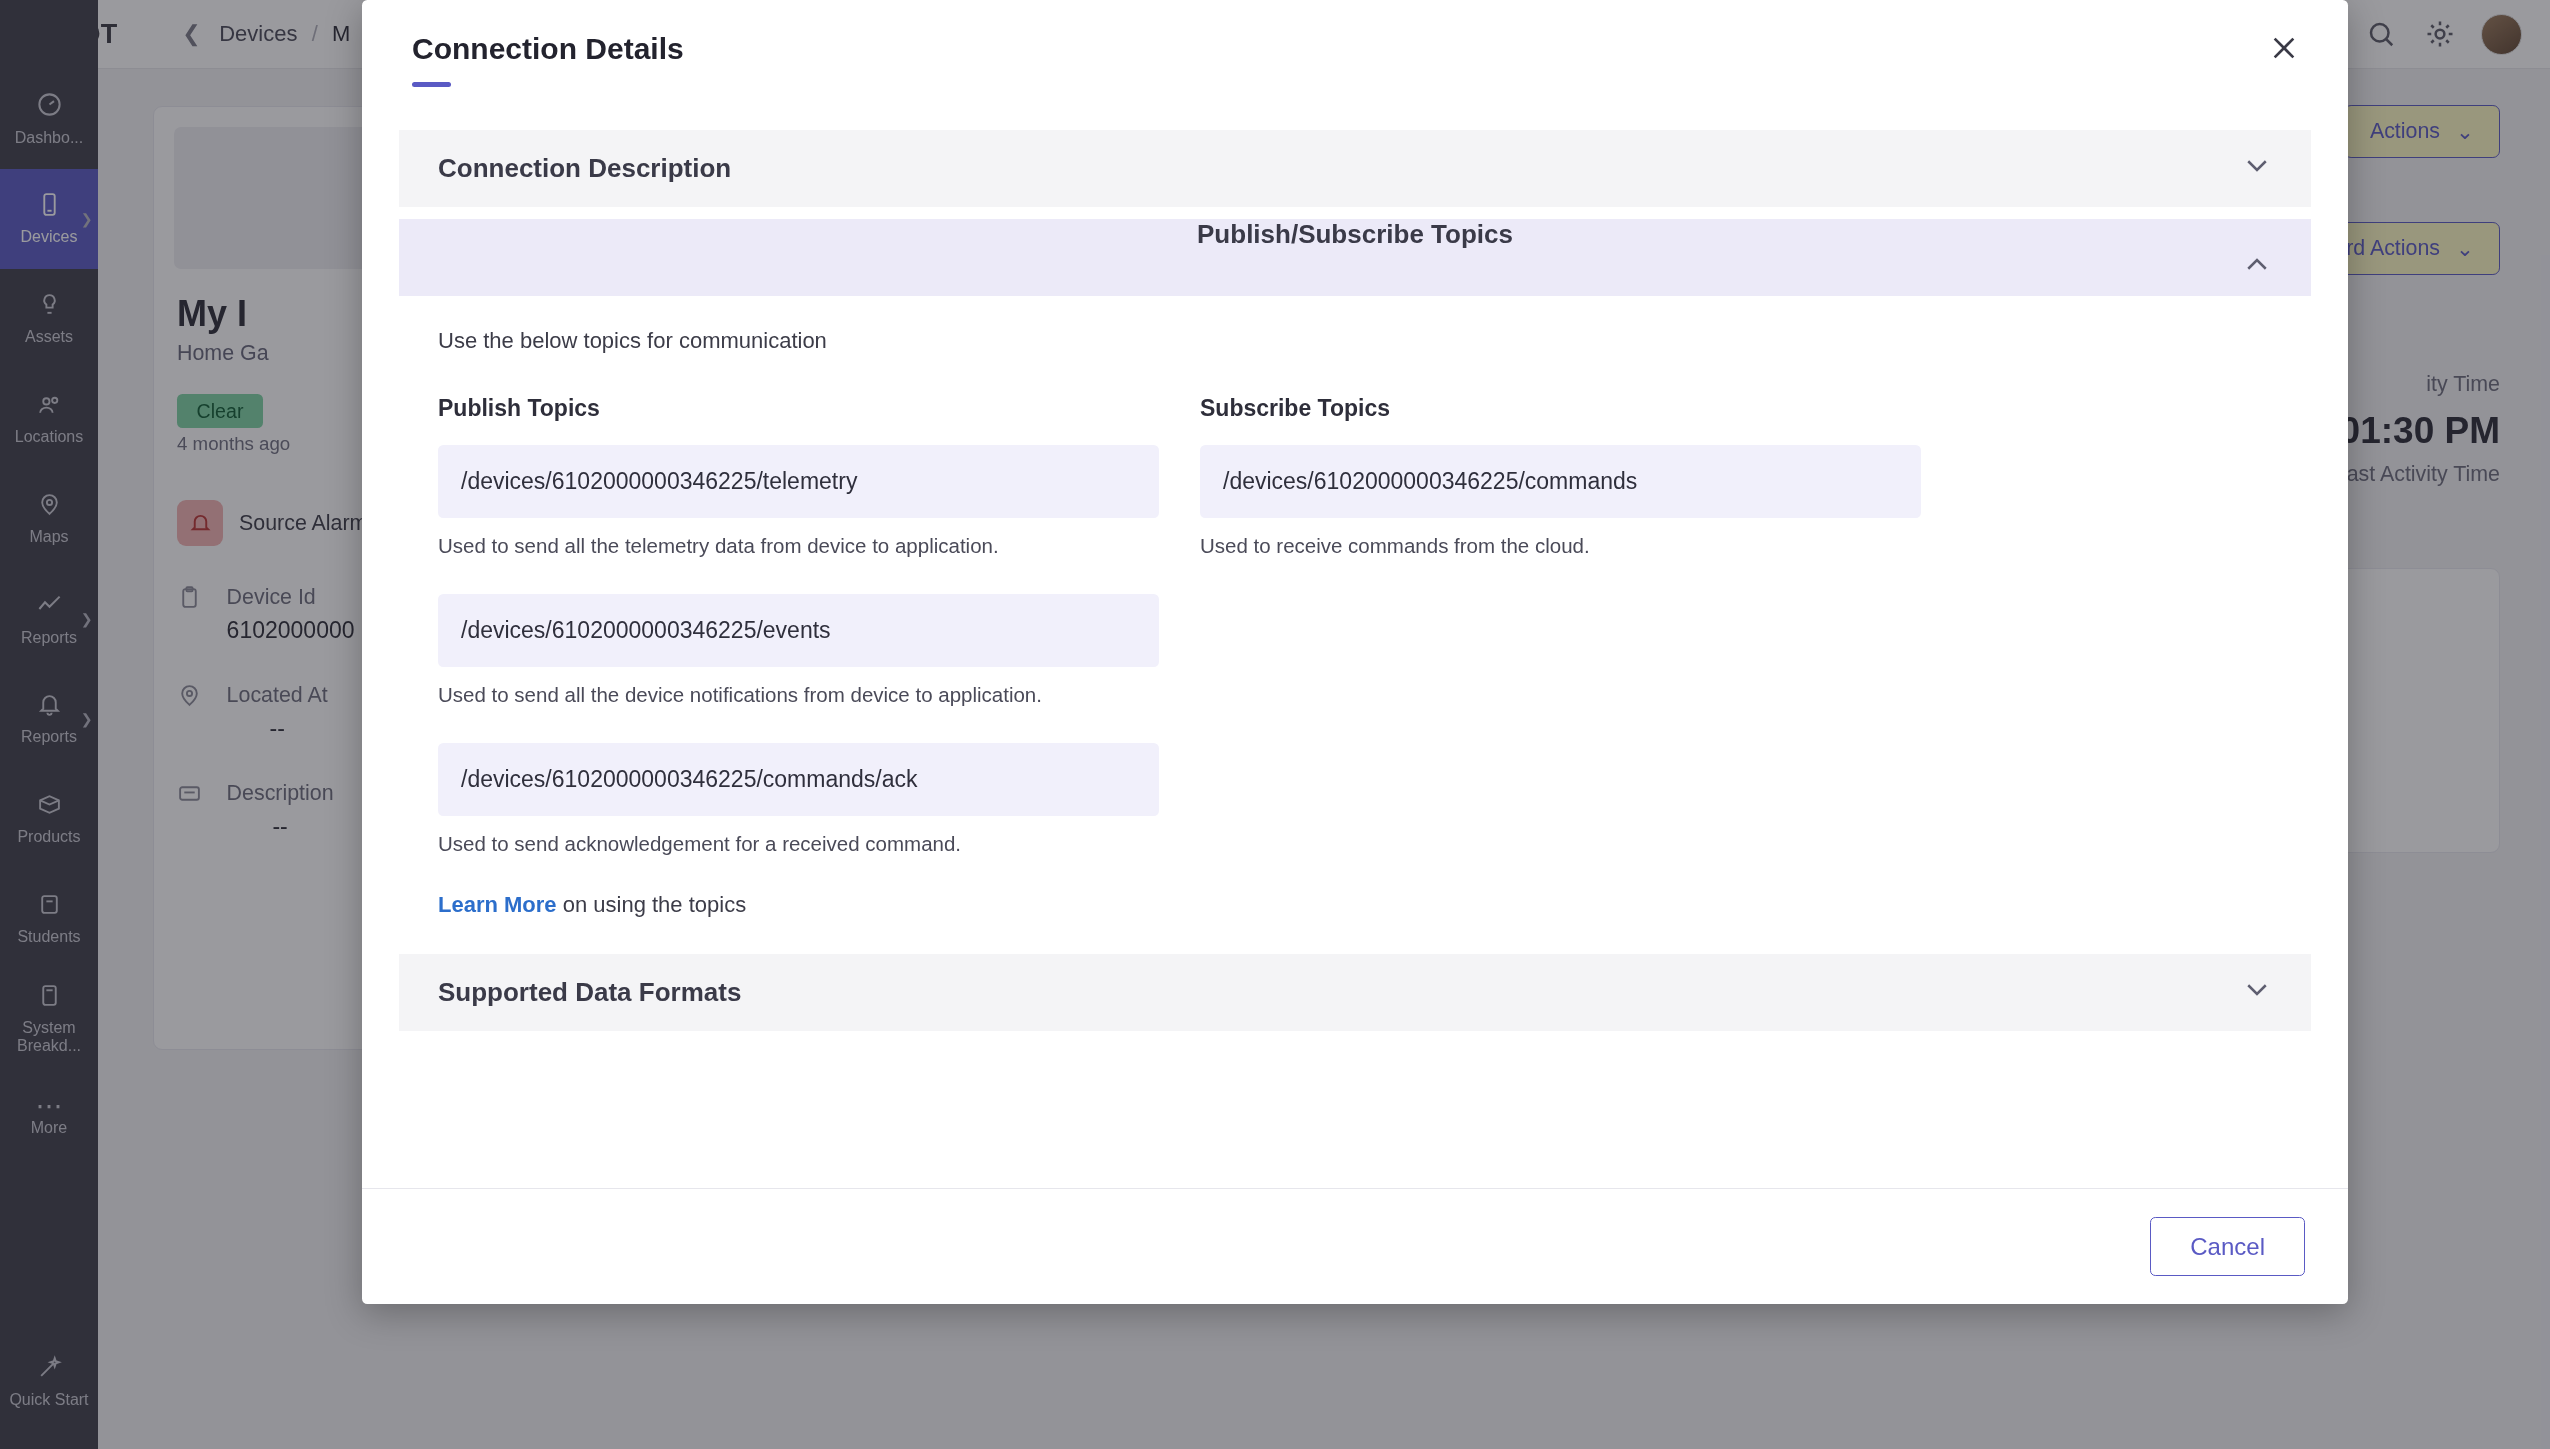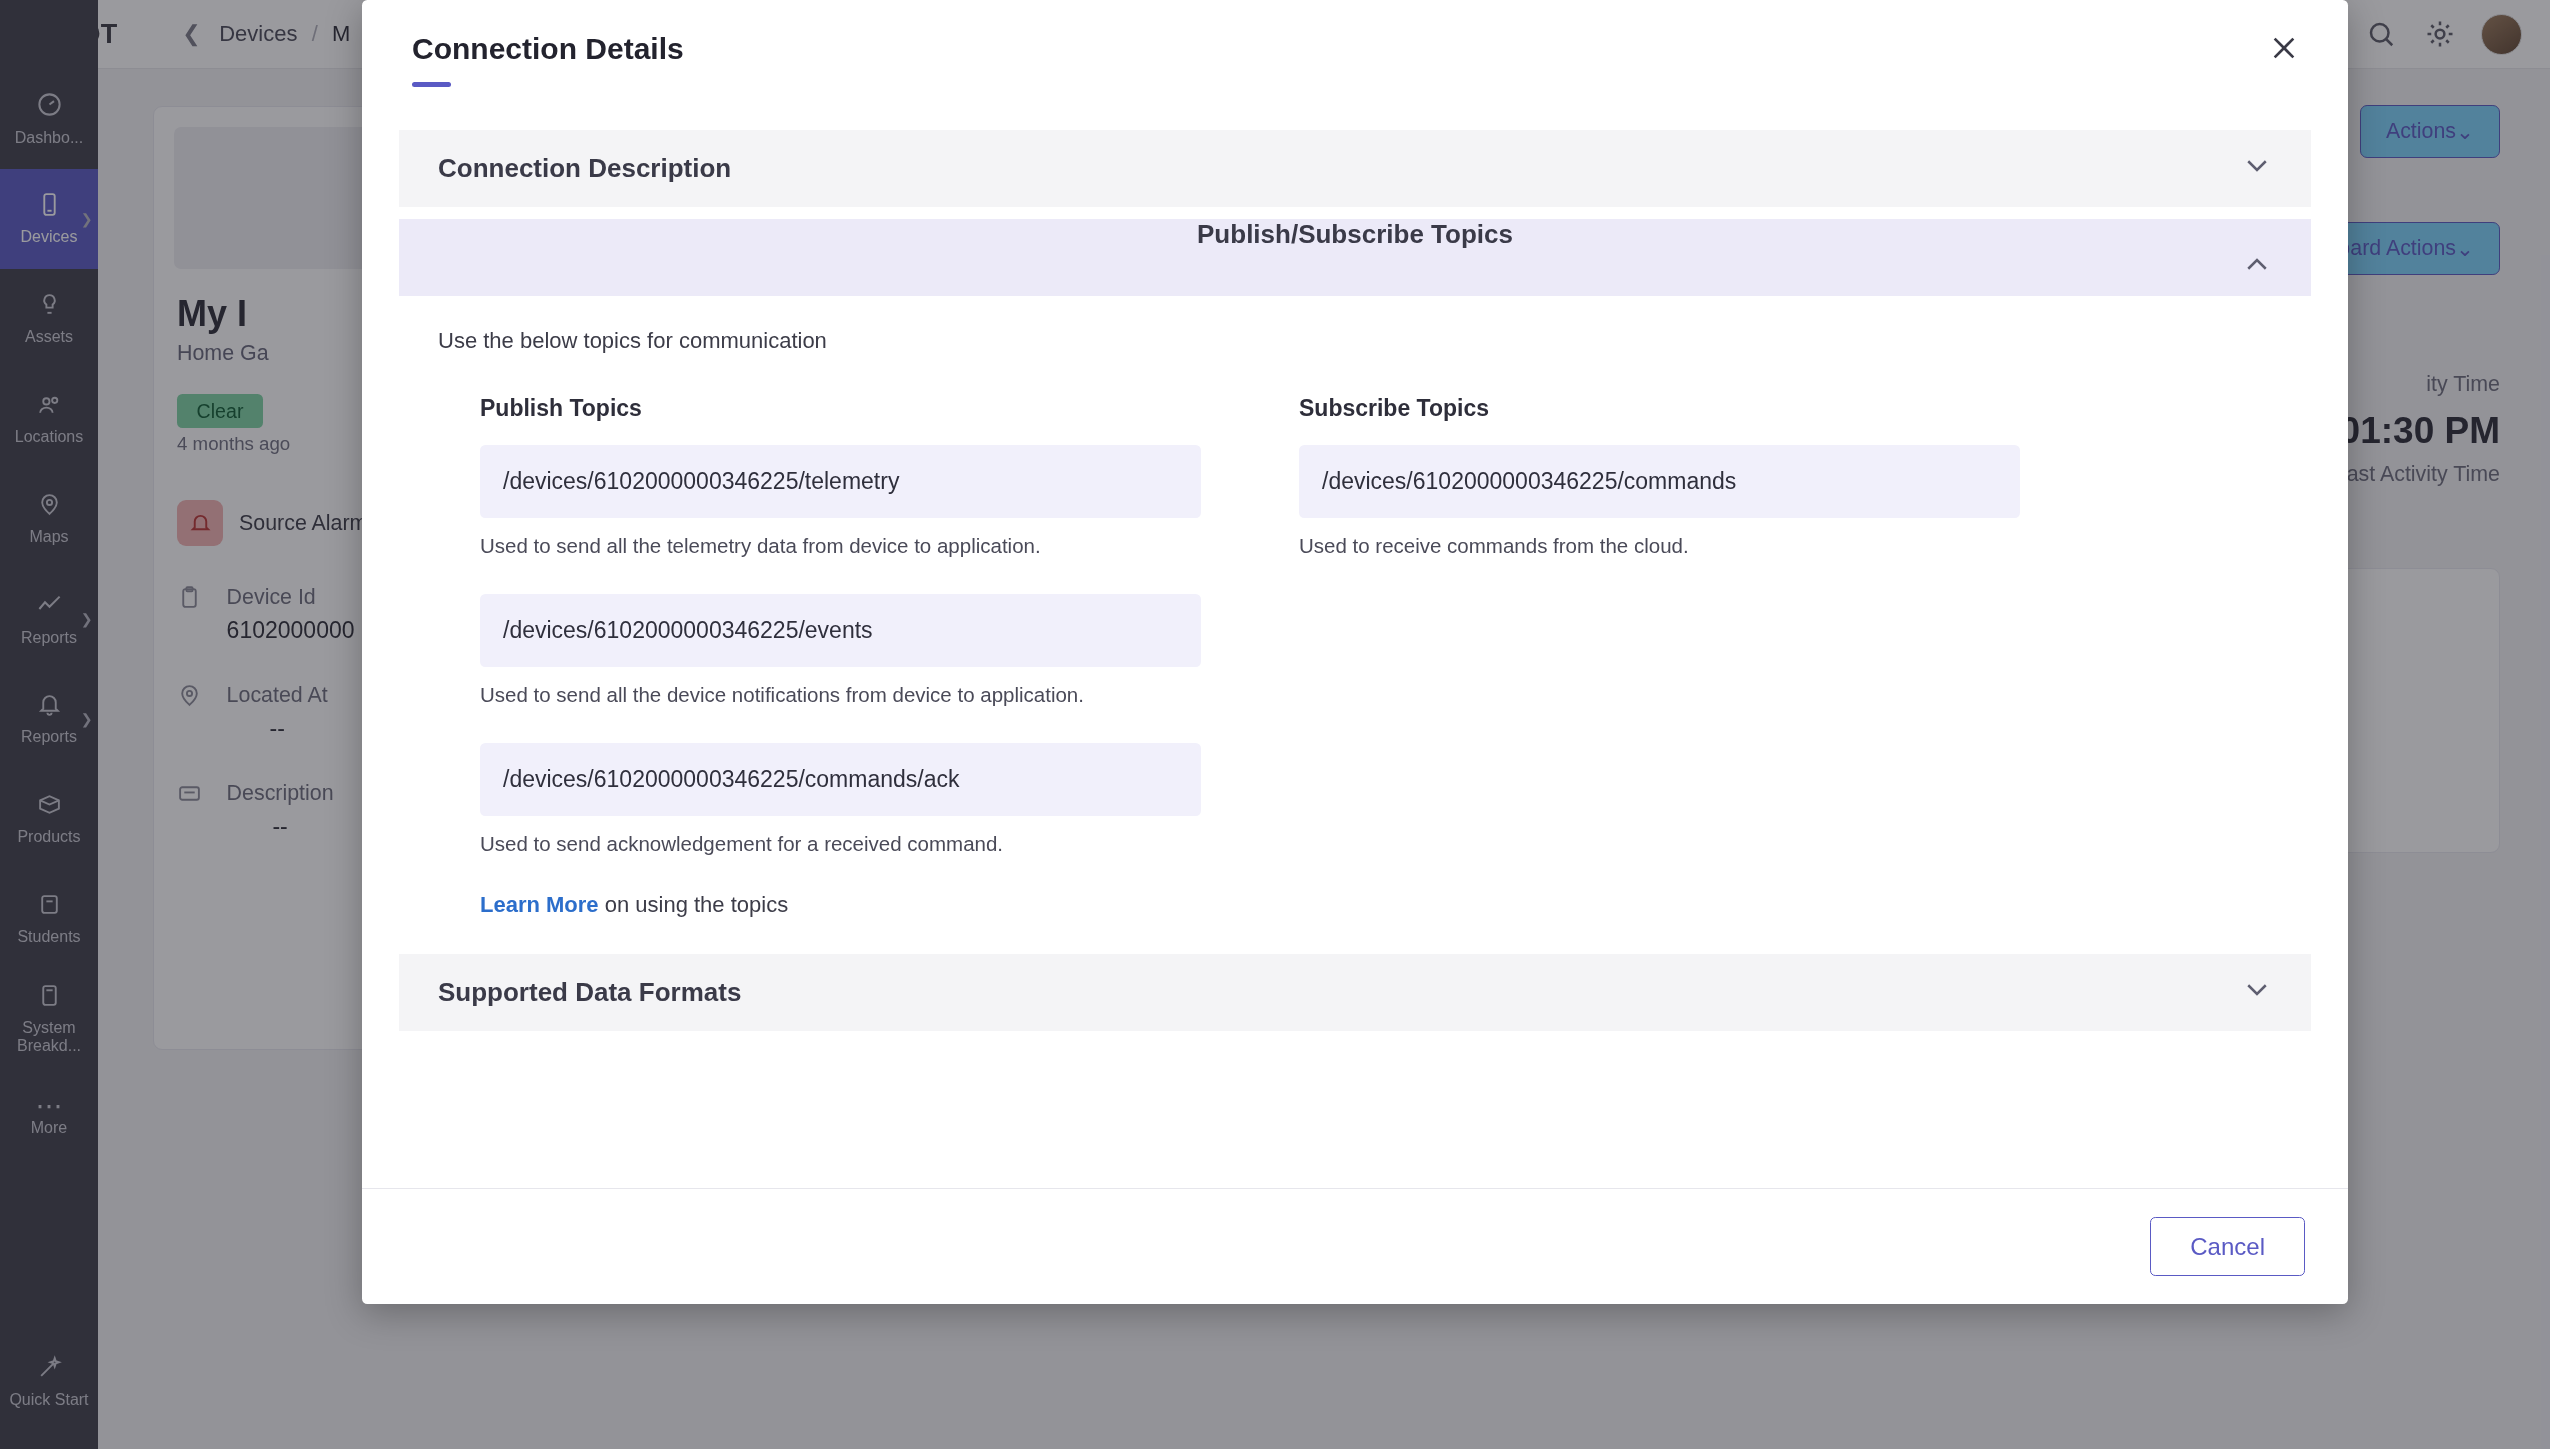--- a/index.html
+++ b/index.html
@@ -52,23 +52,23 @@
   .side-item.active { background: #5a5ac4; color: #ffffff; }
   .side-item .lbl { line-height: 1.15; max-width: 89px; overflow: hidden; }
   .side-item .chev { position: absolute; right: 5.3px; top: 50%; transform: translateY(-50%); font-size: 14.2px; color: #b6b6c2; }
   .side-spacer { flex: 1; }
   .side-bottom { padding-bottom: 36px; }
 
   
   .page { position: absolute; top: 69px; left: 98px; right: 0; bottom: 0; background: #f2f2f5; }
   .actions-row { position: absolute; top: 36px; right: 50px; display: flex; gap: 19.6px; }
   .btn-outline {
-    border: 0.9px solid #5a5ac4; color: #5a5ac4; background: #7dd3fc;
+    border: 0.9px solid #5a5ac4; color: #5a5ac4; background: #fef9c3;
     border-radius: 7.1px; padding: 12.5px 25px; font-size: 21.4px;
-    display: flex; align-items: center; 
+    display: flex; align-items: center; gap: 16px;
   }
   .dash-actions { position: absolute; top: 153px; right: 50px; }
   .small-icon-btn { position: absolute; top: 157px; right: 374px; color: #6a6a78; }
 
   .device-card {
     position: absolute; top: 37px; left: 55px; width: 997px; height: 944px;
     background: #ffffff; border-radius: 9px; border: 0.9px solid #e8e8ee;
   }
   .device-hero {
     margin: 19.6px; height: 142px; background: #eeeef3; border-radius: 7.1px;
@@ -114,21 +114,21 @@
   }
   .acc-head {
     display: flex; align-items: center; height: 77px; padding: 0 39px;
     background: #f4f4f6; font-size: 26px; font-weight: 700; color: #3a3a48;
   }
   .acc-head.open { background: #eceaf8; flex-direction: column; }
   .acc-head .chev { margin-left: auto; color: #5e5e70; font-size: 25px; }
   .acc-body { padding: 32px 39px 23px 39px; }
   .acc-intro { font-size: 22px; color: #3c3c48; margin-bottom: 41px; }
 
-  .topics-grid { display: flex; gap: 98px; margin-left: 42px; }
+  .topics-grid { display: flex; gap: 41px; }
   .topics-col { width: 721px; }
   .col-title { font-size: 23px; font-weight: 700; color: #2e2e3a; margin-bottom: 23px; }
   .topic-box {
     background: #f1f0fb; border-radius: 5.3px; height: 73px;
     display: flex; align-items: center; padding: 0 23px;
     font-size: 23px; color: #2f2f3c;
   }
   .topic-desc { font-size: 20.5px; color: #4a4a58; margin: 16px 0 36px 0; }
   .learn-line { font-size: 22px; color: #3c3c48; margin-top: 19.6px; }
   .learn-link { color: #2c6ecb; font-weight: 700; }

